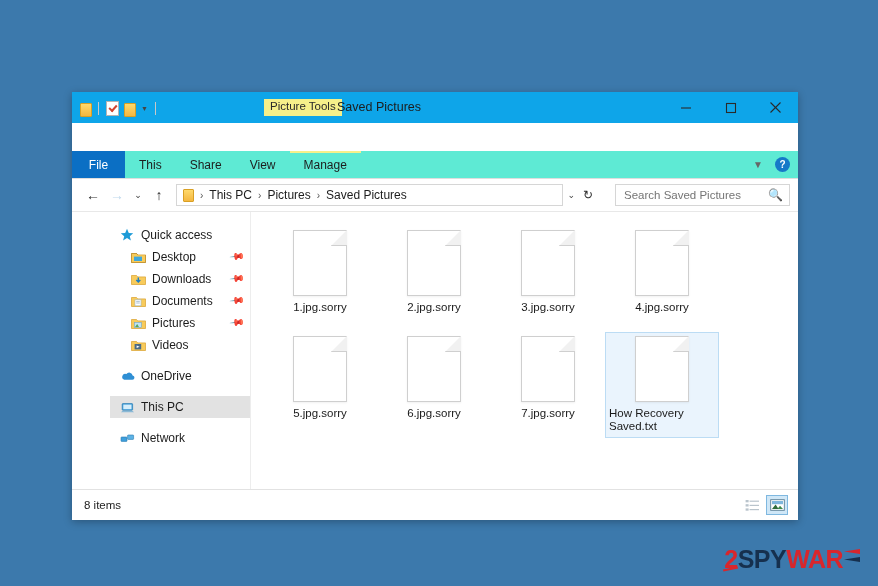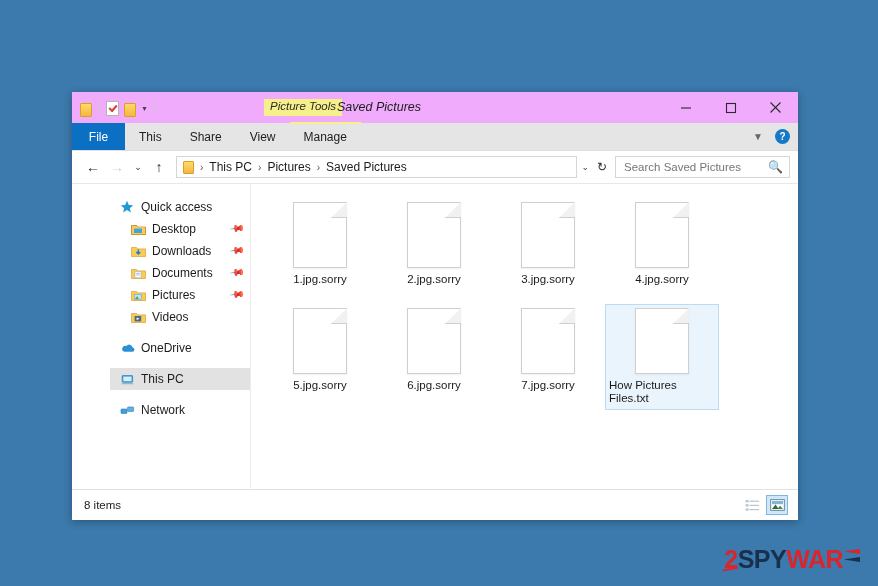--- a/index.html
+++ b/index.html
@@ -26,22 +26,21 @@
     box-shadow: 0 2px 8px rgba(0,0,0,.28);
     display: flex;
     flex-direction: column;
   }
 
   
   .titlebar {
     height: 31px;
     position: relative;
     flex: 0 0 auto;
-    background: #f0abfc;
-    font-style: italic;
+    background: #0ea5e9;
   }
   .qat {
     position: absolute;
     left: 8px;
     top: 6px;
     display: flex;
     align-items: center;
     gap: 5px;
     height: 20px;
   }
@@ -126,24 +125,25 @@
     align-items: center;
     justify-content: center;
   }
   .wc svg { display: block; }
 
   
   .ribbon {
     height: 27px;
     flex: 0 0 auto;
     display: flex;
-    align-items: flex-start;
+    align-items: center;
     position: relative;
     border-bottom: 1px solid #dedede;
-    background: #e5e5e5;
+    background: #5eead4;
+    margin-top: 28px;
   }
   .tab {
     display: flex;
     align-items: center;
     justify-content: center;
     font-size: 12px;
     color: #1d1d1d;
     padding: 0 14px;
     height: 27px;
     box-sizing: border-box;
@@ -234,21 +234,21 @@
 
   .searchbox {
     width: 175px;
     height: 22px;
     border: 1px solid #d6d6d6;
     background: #fff;
     display: flex;
     align-items: center;
     padding: 0 6px;
     box-sizing: border-box;
-    margin-left: 2px;
+    margin-left: 16px;
   }
   .searchbox input {
     border: 0;
     outline: 0;
     font-size: 11.5px;
     color: #666;
     flex: 1 1 auto;
     font-family: "Liberation Sans", sans-serif;
     min-width: 0;
     background: transparent;
@@ -678,21 +678,21 @@
               <div class="fold-edge"></div>
           </div>
           <div class="file-name">7.jpg.sorry</div>
         </div>
 
         <div class="file-cell selected">
           <div class="file-ico">
             <div class="page"></div>
               <div class="fold-edge"></div>
           </div>
-          <div class="file-name">How Pictures Files.txt</div>
+          <div class="file-name">How Recovery Saved.txt</div>
         </div>
 
       </div>
     </div>
   </div>
 
   <div class="statusbar">
     <span class="status-text">8 items</span>
     <div class="view-btns">
       <div class="view-btn">

